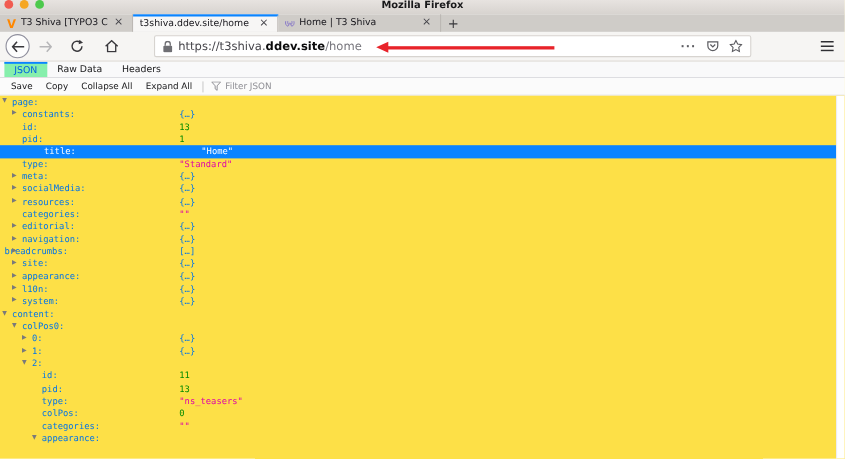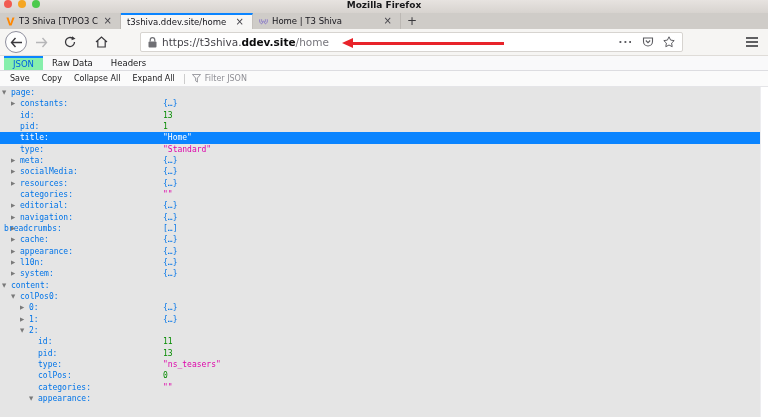--- a/index.html
+++ b/index.html
@@ -50,30 +50,30 @@
 
   
   .vtoolbar{height:16px; background:#fbfbfb; border-bottom:1px solid #e5e5e8; display:flex; align-items:center; font-size:8px; color:#18181a; padding-left:4px;}
   .tbtn{padding:0 6px;}
   .tsep{width:1px; height:10px; background:#ccc; margin:0 3px;}
   .filter-wrap{display:flex; gap:4px; padding:0 4px;}
   .filter-input{border:none; outline:none; background:transparent; font-size:8px; width:150px; color:#3a3a3e; font-family:inherit;}
   .filter-input::placeholder{color:#8f8f95;}
 
   
-  .tree{height:330px; background:#e5e5e5; position:relative; font-family:"DejaVu Sans Mono","Liberation Mono",monospace; font-size:8px; overflow:hidden;}
+  .tree{height:330px; background:#fde047; position:relative; font-family:"DejaVu Sans Mono","Liberation Mono",monospace; font-size:8px; overflow:hidden;}
   .row{position:relative; height:11.34px; line-height:11.6px; white-space:nowrap;}
   .twisty{position:absolute; top:0px; font-family:"DejaVu Sans",sans-serif; font-size:5.5px; color:#7a7a7a; line-height:11.6px;}
   .key{color:var(--json-key);}
   .val{position:absolute; left:163px; top:0;}
   .val.obj{color:var(--json-key);}
   .val.num{color:var(--json-number);}
   .val.str{color:var(--json-string);}
   .row.selected{background:var(--selection-bg); width:760px;}
-  .row.selected .key,.row.selected .val,.row.selected .twisty{color:#fff;}
+  .row.selected .key,.row.selected .val,.row.selected .twisty{color:#fff;margin-left:20px;}
   .scrollbar{position:absolute; right:0; top:0; width:8px; height:100%; background:#fff; border-left:1px solid #ededf0; z-index:5;}
 
   svg{display:block;}
 </style>
 </head>
 <body>
 
 <div class="titlebar">
   <div class="traffic">
     <span class="tl-close"></span>
@@ -241,21 +241,21 @@
     <span class="key">navigation:</span>
     <span class="val obj">{…}</span>
   </div>
     <div class="row" style="padding-left: 4px;">
     <span class="twisty" style="left: 11px;">▶</span>
     <span class="key">breadcrumbs:</span>
     <span class="val obj">[…]</span>
   </div>
     <div class="row" style="padding-left: 20px;">
     <span class="twisty" style="left: 11px;">▶</span>
-    <span class="key">cache:</span>
+    <span class="key">site:</span>
     <span class="val obj">{…}</span>
   </div>
     <div class="row" style="padding-left: 20px;">
     <span class="twisty" style="left: 11px;">▶</span>
     <span class="key">appearance:</span>
     <span class="val obj">{…}</span>
   </div>
     <div class="row" style="padding-left: 20px;">
     <span class="twisty" style="left: 11px;">▶</span>
     <span class="key">l10n:</span>

